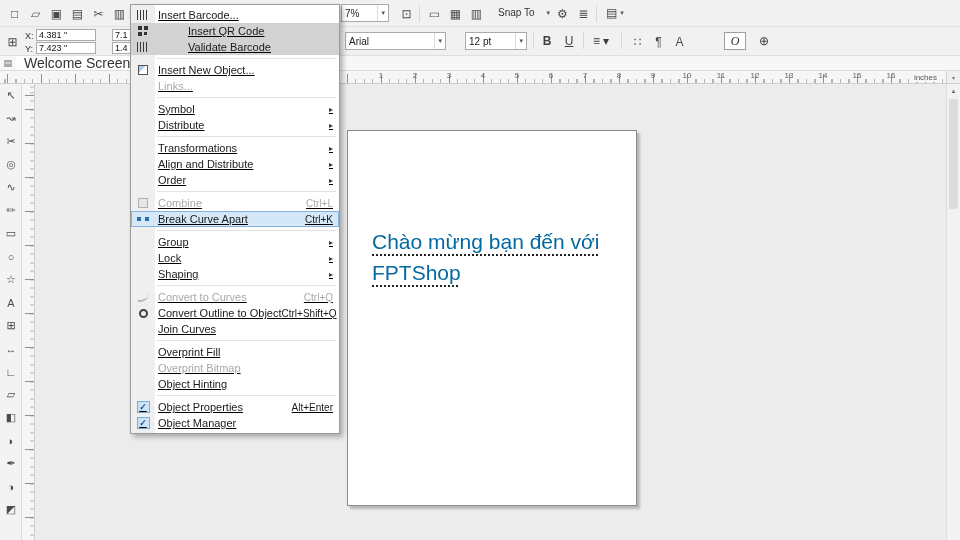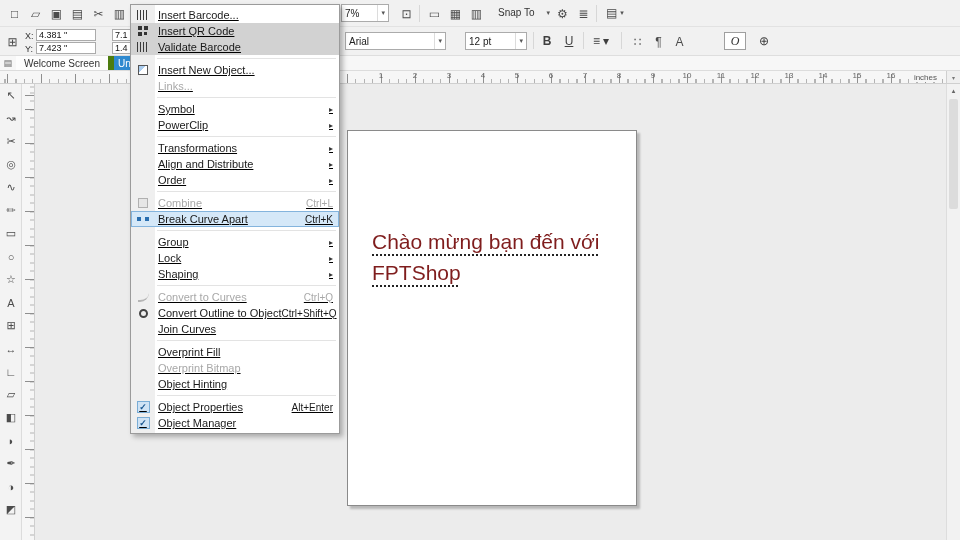--- a/index.html
+++ b/index.html
@@ -41,22 +41,22 @@
           display:flex; align-items:center; justify-content:center; font-size:12px;
           font-family:"Liberation Serif", serif; font-style:italic; color:#333; }
   .alignbtn { position:absolute; height:18px; display:flex; align-items:center; gap:3px;
               padding:0 4px; font-size:12px; color:#3f3f3f; }
 
   
   .tabsrow { position:absolute; left:0; top:56px; width:100%; height:15px; background:#f7f7f7;
              border-bottom:1px solid #dcdcdc; display:flex; align-items:stretch; }
   .tabsrow .lead { width:16px; display:flex; align-items:center; justify-content:center;
                    font-size:9px; color:#666; }
-  .tab { display:flex; align-items:center; padding:0 8px; font-size:10px; color:#333;
-         background:#fdfdfd; border-right:6px solid #4d7c0f; white-space:nowrap; }
+  .tab { display:flex; align-items:center; padding:0 8px; font-size:14px; color:#333;
+         background:#fdfdfd; border-right:1px solid #4d7c0f; white-space:nowrap; }
   .tab.active { background:#2f8ad0; color:#fff; max-width:36px; overflow:hidden; padding:0 4px; }
 
   
   .hruler { position:absolute; left:0; top:71px; width:100%; height:13px; background:#f6f6f6;
             border-bottom:1px solid #cfcfcf; }
   .rt-min { position:absolute; left:0; right:14px; bottom:0; height:4px;
             background:repeating-linear-gradient(90deg,#b3b3b3 0 1px,transparent 1px 8.5px);
             background-position-x:7px; }
   .rt-maj { position:absolute; left:0; right:14px; bottom:0; height:9px;
             background:repeating-linear-gradient(90deg,#8f8f8f 0 1px,transparent 1px 34px);
@@ -77,21 +77,21 @@
             border-right:1px solid #cfcfcf; }
   .vt-min { position:absolute; top:0; bottom:0; right:0; width:4px;
             background:repeating-linear-gradient(0deg,#b3b3b3 0 1px,transparent 1px 8.5px);
             background-position-y:3.5px; }
   .vt-maj { position:absolute; top:0; bottom:0; right:0; width:9px;
             background:repeating-linear-gradient(0deg,#8f8f8f 0 1px,transparent 1px 34px);
             background-position-y:12px; }
   .canvasarea { position:absolute; left:35px; top:84px; right:14px; bottom:0; background:#ececec; }
   .page { position:absolute; left:347px; top:130px; width:290px; height:376px; background:#fff;
           border:1px solid #8a8a8a; box-shadow:3px 3px 2px rgba(0,0,0,0.22); }
-  .arttext { position:absolute; left:372px; top:226px; width:262px; font-size:21px; color:#7f1d1d;
+  .arttext { position:absolute; left:372px; top:226px; width:262px; font-size:21px; color:#0369a1;
              line-height:31px; }
   .arttext .ln { text-decoration:underline dotted #222; text-decoration-thickness:2px;
                  text-underline-offset:5px; }
 
   
   .vsb { position:absolute; right:0; top:84px; bottom:0; width:14px; background:#f2f2f2;
          border-left:1px solid #dddddd; }
   .vsb .up { height:13px; display:flex; align-items:center; justify-content:center;
              font-size:7px; color:#666; }
   .vsb .thumb { position:absolute; left:2px; right:2px; top:15px; height:110px; background:#dcdcdc;
@@ -102,21 +102,21 @@
           linear-gradient(90deg,#efefef 0,#efefef 24px,#ffffff 24px); border:1px solid #9b9b9b;
           box-shadow:3px 3px 5px rgba(0,0,0,0.28); padding:2px 0;text-decoration:underline; }
   .mi { display:flex; align-items:center; height:16px; padding-right:6px; font-size:11px;
         color:#1a1a1a; position:relative; }
   .mi .gut { flex:0 0 24px; width:24px; height:100%; display:flex; align-items:center;
              justify-content:center; }
   .mi .lbl { padding-left:3px; white-space:nowrap; }
   .mi .sc  { margin-left:auto; font-size:10px; color:#1a1a1a; }
   .mi .sub { margin-left:auto; font-size:8px; color:#333; }
   .mi.disabled, .mi.disabled .sc { color:#a8a8a8; }
-  .mi.grayrow { background:#d2d2d2; }
+  .mi.grayrow { background:#d2d2d2;gap:30px; }
   .mi.hl { background:#d5e8f8; box-shadow:inset 0 0 0 1px #84b4dd; }
   .msep { height:1px; background:#e3e3e3; margin:3px 3px 3px 26px; }
   .chk { width:13px; height:12px; background:#cfe3f5; border:1px solid #7aadd6; color:#17558f;
          font-size:9px; line-height:11px; text-align:center; font-weight:bold; }
   .micon { display:inline-block; }
   .micon.barcode   { width:12px; height:10px;
                      background:repeating-linear-gradient(90deg,#3a3a3a 0 1px,transparent 1px 3px); }
   .micon.qrcode    { width:10px; height:10px;
                      background:linear-gradient(#333,#333) 0 0/4px 4px no-repeat,
                                 linear-gradient(#333,#333) 6px 0/4px 4px no-repeat,
@@ -346,21 +346,21 @@
         <span class="lbl">Links...</span>
       </div>
       <div class="msep"></div>
       <div class="mi">
         <span class="gut"></span>
         <span class="lbl">Symbol</span>
         <span class="sub">▸</span>
       </div>
       <div class="mi">
         <span class="gut"></span>
-        <span class="lbl">PowerClip</span>
+        <span class="lbl">Distribute</span>
         <span class="sub">▸</span>
       </div>
       <div class="msep"></div>
       <div class="mi">
         <span class="gut"></span>
         <span class="lbl">Transformations</span>
         <span class="sub">▸</span>
       </div>
       <div class="mi">
         <span class="gut"></span>

